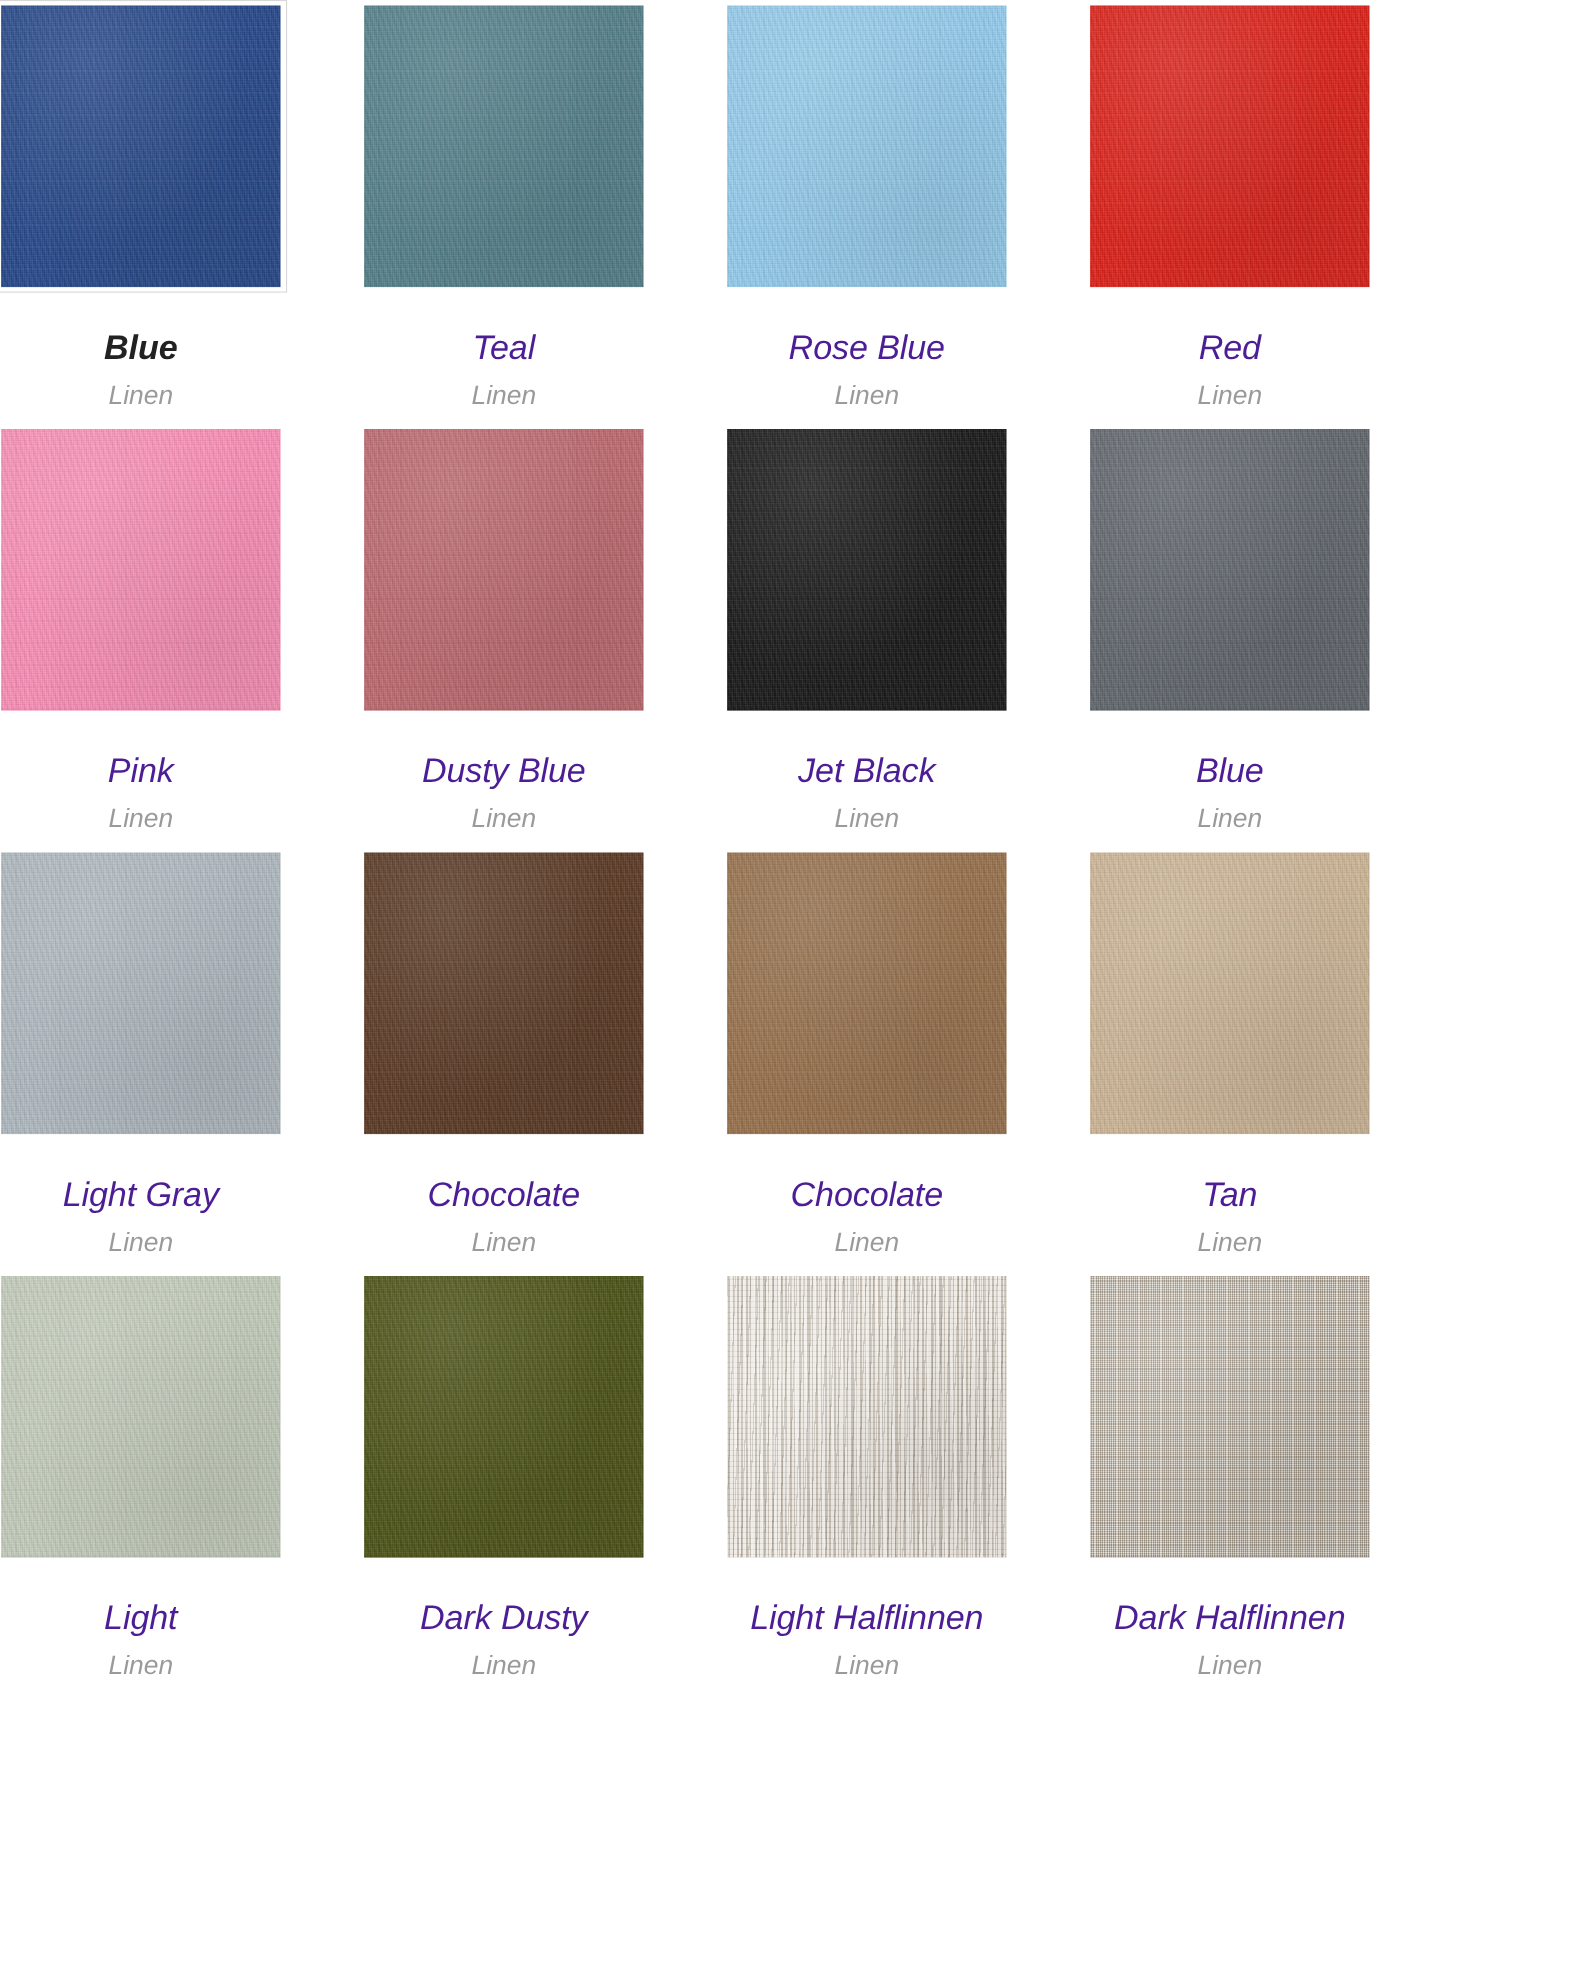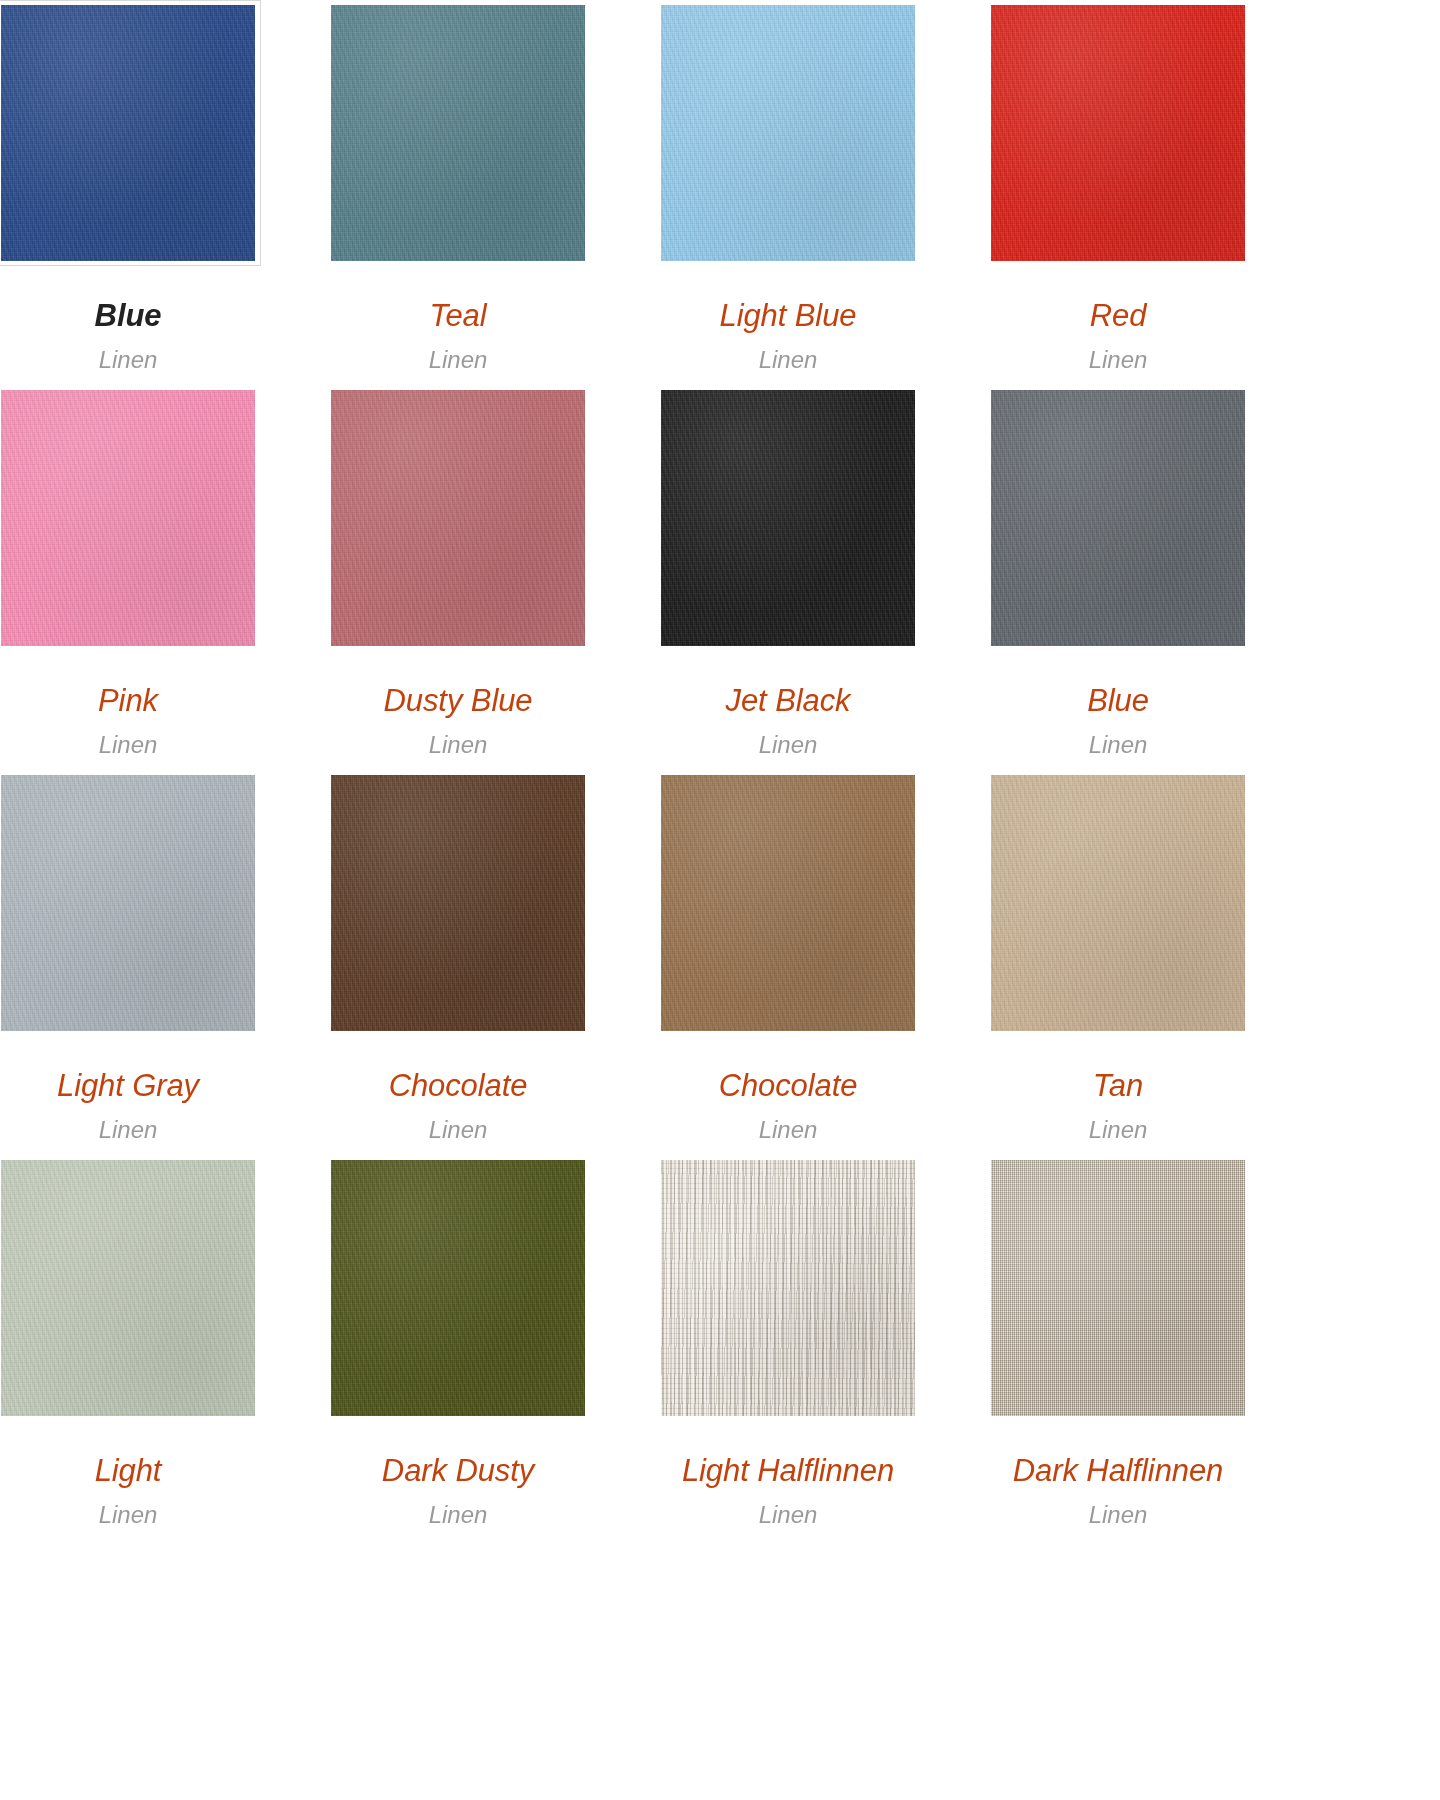--- a/index.html
+++ b/index.html
@@ -128,21 +128,21 @@
     background-image:
       radial-gradient(ellipse at 25% 25%, rgba(255,255,255,0.16), rgba(0,0,0,0) 60%),
       radial-gradient(ellipse at 78% 75%, rgba(70,64,55,0.10), rgba(0,0,0,0) 62%);
   }
 
   .swatch-name {
     margin-top: 28px;
     font-size: 31px;
     line-height: 44px;
     font-weight: 400;
-    color: #c2410c;
+    color: #4c1d95;
     text-align: center;
     letter-spacing: -0.1px;
   }
   .swatch-card.selected .swatch-name {
     font-weight: 700;
     color: #222222;
   }
 
   .swatch-material {
     margin-top: 3px;
@@ -168,21 +168,21 @@
       <div class="tile-frame">
         <div class="tile " style="background-color: rgb(85, 128, 138);"></div>
       </div>
       <div class="swatch-name">Teal</div>
       <div class="swatch-material">Linen</div>
     </div>
     <div class="swatch-card">
       <div class="tile-frame">
         <div class="tile " style="background-color: rgb(148, 203, 235);"></div>
       </div>
-      <div class="swatch-name">Light Blue</div>
+      <div class="swatch-name">Rose Blue</div>
       <div class="swatch-material">Linen</div>
     </div>
     <div class="swatch-card">
       <div class="tile-frame">
         <div class="tile " style="background-color: rgb(218, 33, 25);"></div>
       </div>
       <div class="swatch-name">Red</div>
       <div class="swatch-material">Linen</div>
     </div>
     <div class="swatch-card">

